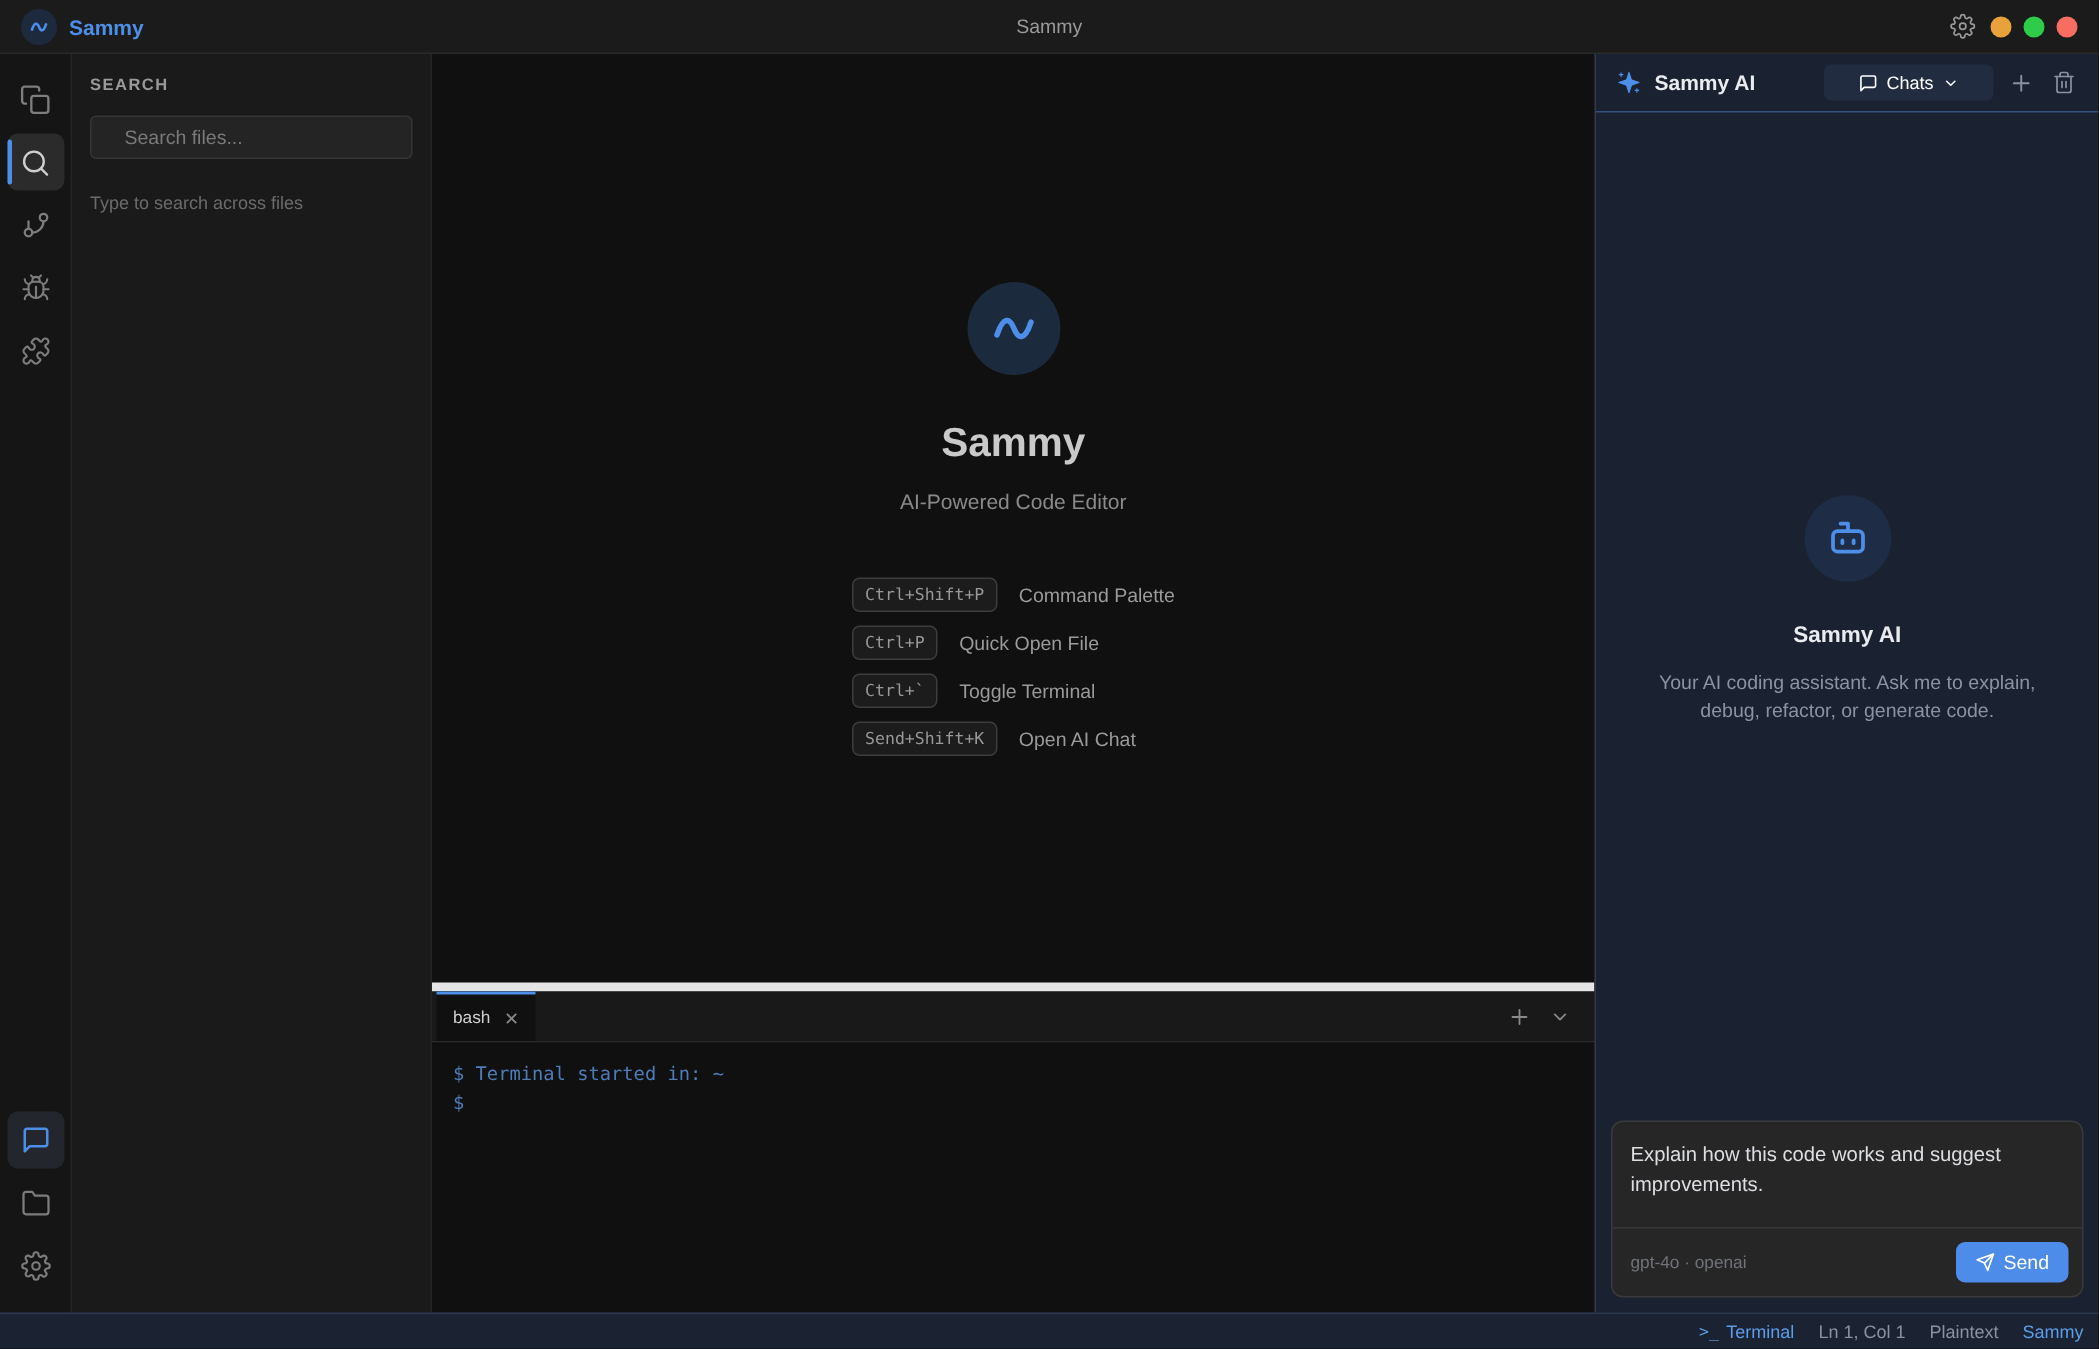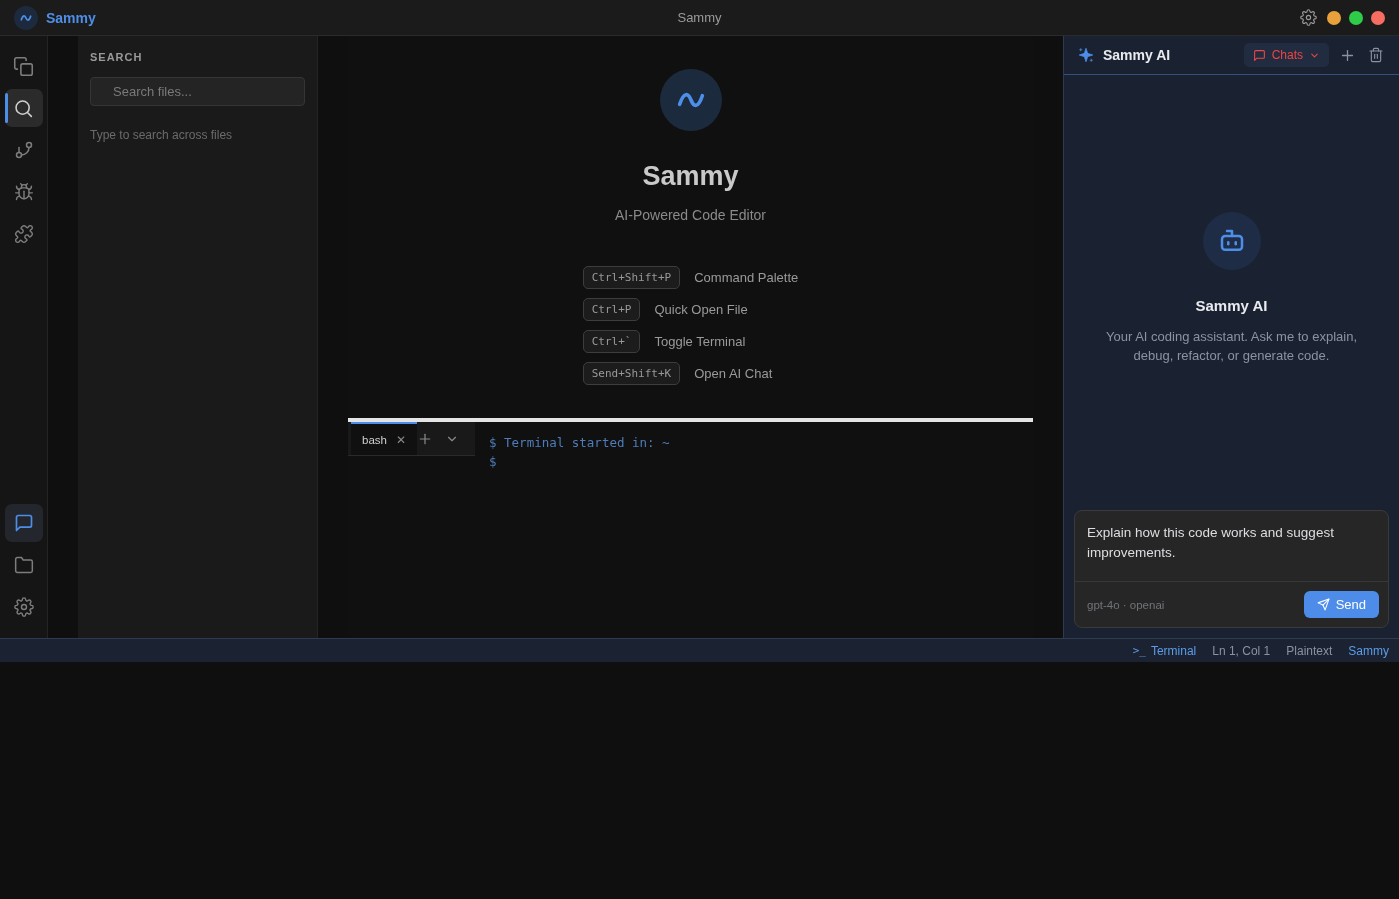--- a/index.html
+++ b/index.html
@@ -1,34 +1,34 @@
 <!DOCTYPE html>
 <html><head>
 <meta charset="utf-8">
 <style>
   * { margin:0; padding:0; box-sizing:border-box; }
   html,body { width:1399px; height:899px; background:#0f0f0f; font-family:"Liberation Sans", sans-serif; overflow:hidden; }
-  .app { width:1399px; height:662px; display:flex; flex-direction:column; }
+  .app { width:1399px; height:899px; display:flex; flex-direction:column; }
 
   
   .titlebar { height:36px; background:#1b1b1b; border-bottom:1px solid #2a2a2a; display:flex; align-items:center; padding:0 14px; position:relative; flex:0 0 36px; }
   .brand { display:flex; align-items:center; gap:8px; }
   .logo-circle { width:24px; height:24px; border-radius:50%; background:#1d2a3e; display:flex; align-items:center; justify-content:center; }
   .brand-name { color:#4d8fe8; font-weight:bold; font-size:14px; }
   .window-title { position:absolute; left:0; right:0; text-align:center; color:#9a9a9a; font-size:13px; pointer-events:none; }
   .titlebar-right { margin-left:auto; display:flex; align-items:center; gap:10px; z-index:2; }
   .tl-dot { width:14px; height:14px; border-radius:50%; }
   .dot-orange { background:#e9a23b; }
   .dot-green { background:#2fcc4a; margin-left:-2px; }
   .dot-red { background:#f76d62; margin-left:-2px; }
   .icon { display:inline-flex; align-items:center; justify-content:center; }
   .icon svg { display:block; }
 
   
-  .main-row { flex:1; display:flex; min-height:0;gap:30px; }
+  .main-row { flex:1; display:flex; min-height:0; }
 
   
   .activity-bar { width:48px; flex:0 0 48px; background:#151515; border-right:1px solid #242424; display:flex; flex-direction:column; align-items:center; padding:9px 0 10px; }
   .act-item { width:38px; height:38px; margin:2px 0; border-radius:7px; display:flex; align-items:center; justify-content:center; color:#7d7d7d; position:relative; cursor:pointer; }
   .act-item.active-search { background:#2b2b2b; color:#cfcfcf; }
   .act-item.active-search::before { content:""; position:absolute; left:0; top:4px; bottom:4px; width:3px; border-radius:3px; background:#4d8fe8; }
   .act-item.active-chat { background:#23262c; color:#4d8fe8; }
   .act-spacer { margin-top:auto; }
 
   
@@ -43,33 +43,33 @@
   .welcome { flex:1; display:flex; flex-direction:column; align-items:center; justify-content:center; }
   .welcome-logo { width:62px; height:62px; border-radius:50%; background:#1c2a3e; display:flex; align-items:center; justify-content:center; }
   .welcome-title { margin-top:30px; font-size:27px; font-weight:bold; color:#c9c9c9; }
   .welcome-subtitle { margin-top:15px; font-size:14px; color:#8a8a8a; }
   .shortcuts { margin-top:43px; display:flex; flex-direction:column; gap:9px; }
   .shortcut-row { display:flex; align-items:center; gap:14px; }
   .kbd { font-family:"DejaVu Sans Mono", monospace; font-size:11px; color:#999999; background:#1c1c1c; border:1px solid #3d3d3d; border-radius:5px; padding:4px 8px; white-space:nowrap; }
   .shortcut-label { font-size:13px; color:#9a9a9a; }
 
   
-  .terminal-panel { height:220px; flex:0 0 220px; border-top:4px solid #e5e5e5; display:flex; flex-direction:row; }
+  .terminal-panel { height:220px; flex:0 0 220px; border-top:6px solid #e5e5e5; display:flex; flex-direction:column; }
   .terminal-tabbar { height:34px; flex:0 0 34px; background:#191919; border-bottom:1px solid #2a2a2a; display:flex; align-items:stretch; padding-left:3px; }
   .terminal-tab { display:flex; align-items:center; gap:9px; background:#101010; border-top:2px solid #4d8fe8; padding:0 11px; cursor:pointer; }
   .terminal-tab-label { color:#cfcfcf; font-size:11.5px; }
   .tab-close { color:#8a8a8a; font-size:12px; cursor:pointer; line-height:1; }
   .terminal-actions { margin-left:auto; display:flex; align-items:center; gap:12px; padding-right:16px; color:#8a8a8a; }
   .terminal-body { flex:1; background:#101010; padding:11px 14px; font-family:"DejaVu Sans Mono", monospace; font-size:12.5px; line-height:19px; color:#4e7cb8; }
 
   
   .ai-panel { width:336px; flex:0 0 336px; background:#1a2232; border-left:1px solid #2e3a50; display:flex; flex-direction:column; }
   .ai-header { height:39px; flex:0 0 39px; display:flex; align-items:center; gap:8px; padding:0 13px; border-bottom:1px solid #33507e; }
   .ai-header-title { color:#e9ebee; font-weight:bold; font-size:14px; }
-  .chats-btn { margin-left:auto; display:flex; align-items:center; gap:6px; background:#222c40; border:none; border-radius:5px; padding:5px 9px; color:#ef4444; font-size:12px; cursor:pointer; font-family:"Liberation Sans", sans-serif;justify-content:space-between; }
+  .chats-btn { margin-left:auto; display:flex; align-items:center; gap:6px; background:#222c40; border:none; border-radius:5px; padding:5px 23px; color:#ffffff; font-size:12px; cursor:pointer; font-family:"Liberation Sans", sans-serif;justify-content:space-between; }
   .ai-header-iconbtn { background:none; border:none; color:#8a92a2; cursor:pointer; padding:2px; display:inline-flex; }
   .ai-empty { flex:1; display:flex; flex-direction:column; align-items:center; justify-content:center; text-align:center; padding:0 26px; }
   .ai-empty-icon { width:58px; height:58px; border-radius:50%; background:#1f2c45; color:#4d8fe8; display:flex; align-items:center; justify-content:center; }
   .ai-empty-title { margin-top:27px; color:#e9ebee; font-weight:bold; font-size:15px; }
   .ai-empty-desc { margin-top:13px; color:#8b93a3; font-size:13px; line-height:19px; max-width:286px; }
   .ai-input-box { margin:9px 10px 10px; background:#262626; border:1px solid #3a3a3a; border-radius:8px; display:flex; flex-direction:column; }
   .ai-textarea { background:transparent; border:none; outline:none; resize:none; height:62px; padding:12px 12px 0; color:#dcdee2; font-size:13.5px; line-height:20px; font-family:"Liberation Sans", sans-serif; }
   .ai-input-footer { display:flex; align-items:center; justify-content:space-between; padding:9px 9px 9px 12px; margin-top:8px; border-top:1px solid #383838; }
   .model-label { color:#70737a; font-size:11.5px; }
   .send-btn { display:flex; align-items:center; gap:6px; background:#4d8de9; color:#ffffff; border:none; border-radius:6px; padding:6px 13px; font-size:13px; cursor:pointer; font-family:"Liberation Sans", sans-serif; }

